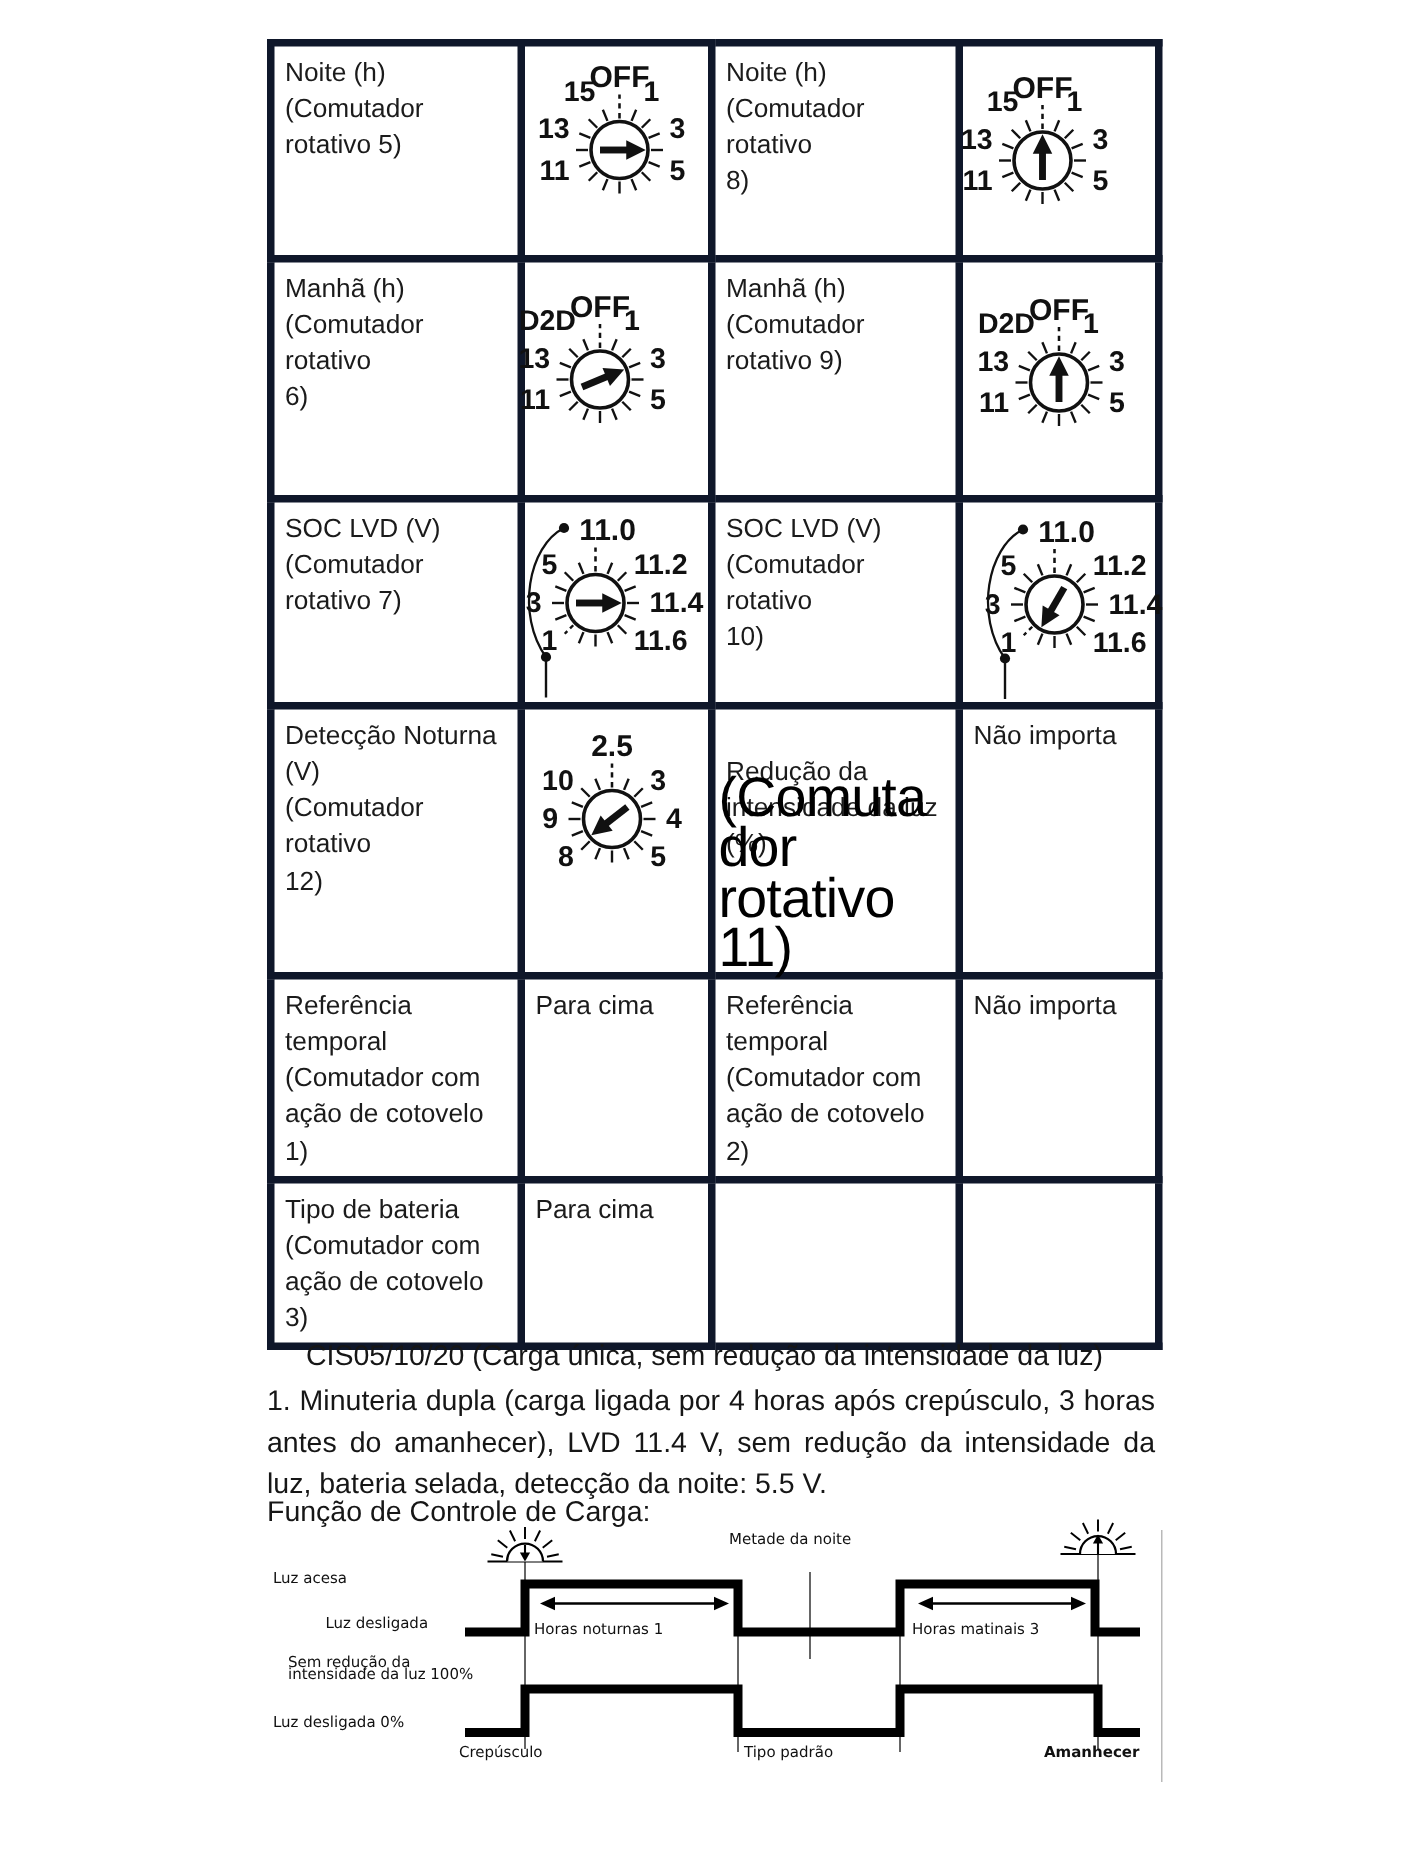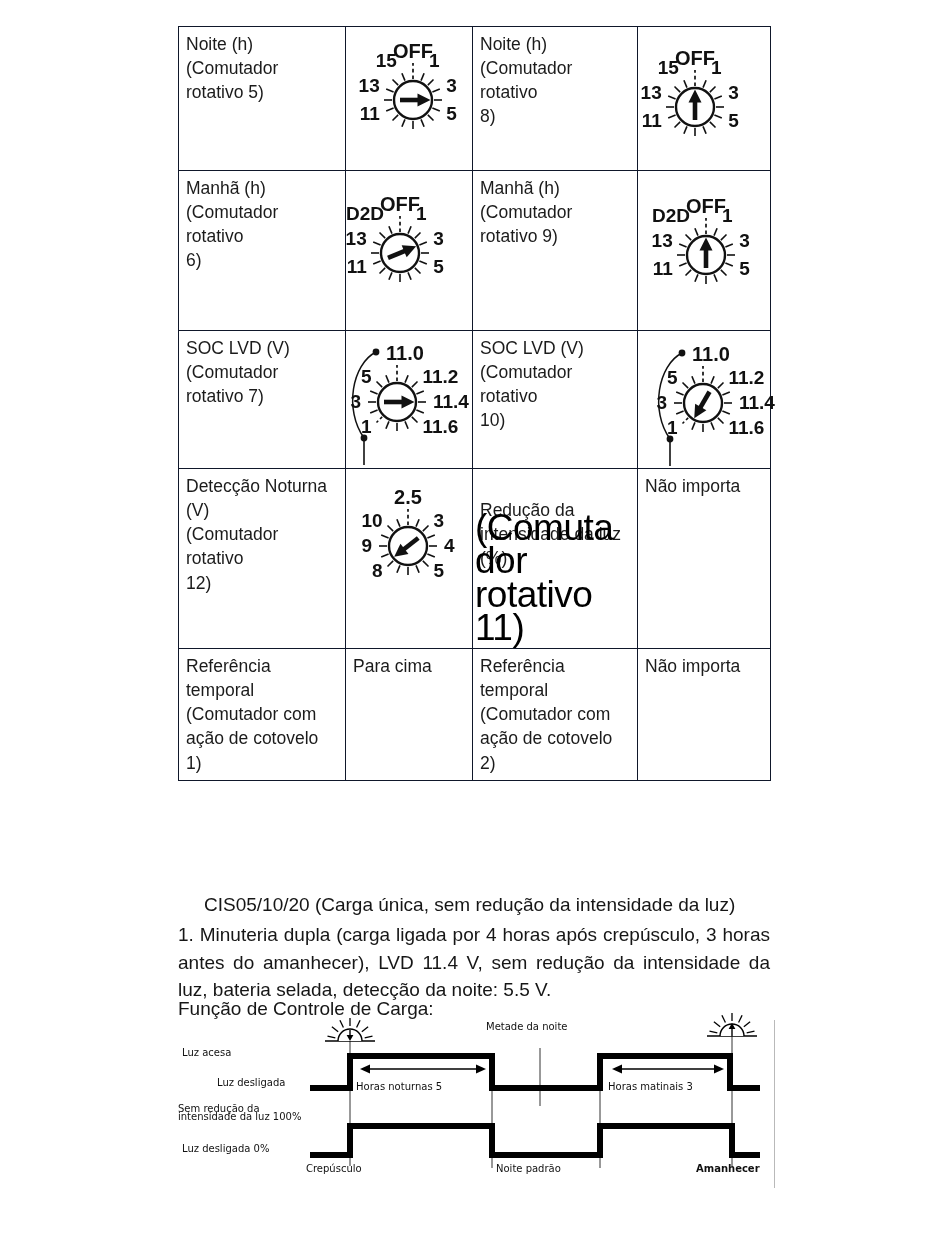--- a/index.html
+++ b/index.html
@@ -1,31 +1,31 @@
 <!DOCTYPE html>
 <html><head>
 <meta charset="utf-8">
 <style>
   html,body{margin:0;padding:0;background:#fff;}
   #page{position:relative;width:950px;height:1244px;background:#ffffff;overflow:hidden;
         font-family:"Liberation Sans",sans-serif;color:#1b1b1b;}
   table.cfg{position:absolute;left:178px;top:26px;border-collapse:collapse;table-layout:fixed;}
-  table.cfg td{border:1px solid #0f172a;vertical-align:top;padding:5px 7px;
+  table.cfg td{border:5px solid #0f172a;vertical-align:top;padding:5px 7px;
                font-size:17.5px;line-height:1.38;white-space:pre-line;position:relative;overflow:visible;}
   .bigtxt{position:absolute;left:2px;top:42px;font-size:37px;line-height:.9;color:#000;
           white-space:pre-line;letter-spacing:-.5px;}
   .dial{position:absolute;}
   .dial svg{overflow:visible;}
   .sect{position:absolute;left:178px;width:592px;font-size:19px;color:#161616;}
   #cfg-title{top:894px;padding-left:26px;}
   #cfg-para{top:921px;text-align:justify;line-height:1.45;}
   #cfg-sub{top:998px;}
   .dlabel{position:absolute;font-family:"DejaVu Sans",sans-serif;font-size:10px;color:#111;
           white-space:pre-line;}
-  .tight{line-height:.8;}
+  .tight{line-height:.8;margin-left:14px;}
   #diag-svg{position:absolute;left:178px;top:1020px;overflow:visible;}
   #fig-edge{position:absolute;left:774px;top:1020px;width:1px;height:168px;background:#b9b9b9;}
 </style>
 </head>
 <body>
 
 <div id="page">
 
   <table class="cfg">
     <colgroup>
@@ -87,20 +87,29 @@
 temporal
 (Comutador com
 ação de cotovelo
 1)</td>
       <td>Para cima</td>
       <td>Referência
 temporal
 (Comutador com
 ação de cotovelo 2)</td>
       <td>Não importa</td>
+    </tr>
+    <tr style="height:100px">
+      <td>Tipo de bateria
+(Comutador com
+ação de cotovelo
+3)</td>
+      <td>Para cima</td>
+      <td></td>
+      <td></td>
     </tr>
   </tbody>
     </table>
 
   <div class="dial" style="left: 348px; top: 34px;"><svg width="130" height="132" viewBox="-65 -66 130 132">
         <line x1="8.036352079666885" y1="-19.40147018273702" x2="11.097819538587604" y2="-26.792506442827314" stroke="#111111" stroke-width="1.6"></line>
         <line x1="14.849242404917497" y1="-14.849242404917499" x2="20.506096654409877" y2="-20.50609665440988" stroke="#111111" stroke-width="1.6"></line>
         <line x1="19.40147018273702" y1="-8.036352079666887" x2="26.792506442827314" y2="-11.097819538587606" stroke="#111111" stroke-width="1.6"></line>
         <line x1="21" y1="-1.2858791391047208e-15" x2="29" y2="-1.7757378587636622e-15" stroke="#111111" stroke-width="1.6"></line>
         <line x1="19.40147018273702" y1="8.036352079666884" x2="26.792506442827314" y2="11.097819538587602" stroke="#111111" stroke-width="1.6"></line>
@@ -345,19 +354,19 @@
       <polygon points="554,3 550.6,9 557.4,9" fill="#000"></polygon>
     </svg>
   <div id="fig-edge"></div>
 
   <div class="dlabel" style="left:486px;top:1021px;">Metade da noite</div>
   <div class="dlabel" style="left:182px;top:1047px;">Luz acesa</div>
   <div class="dlabel" style="left:182px;top:1077px;margin-left:35px;">Luz desligada</div>
   <div class="dlabel tight" style="left:178px;top:1105px;">Sem redução da
 intensidade da luz 100%</div>
   <div class="dlabel" style="left:182px;top:1143px;">Luz desligada 0%</div>
-  <div class="dlabel" style="left:356px;top:1081px;">Horas noturnas 5</div>
+  <div class="dlabel" style="left:356px;top:1081px;">Horas noturnas 1</div>
   <div class="dlabel" style="left:608px;top:1081px;">Horas matinais 3</div>
   <div class="dlabel" style="left:306px;top:1163px;">Crepúsculo</div>
-  <div class="dlabel" style="left:496px;top:1163px;">Noite padrão</div>
+  <div class="dlabel" style="left:496px;top:1163px;">Tipo padrão</div>
   <div class="dlabel" style="left:696px;top:1163px;font-weight:bold;">Amanhecer</div>
 
 </div>
 
 </body></html>

